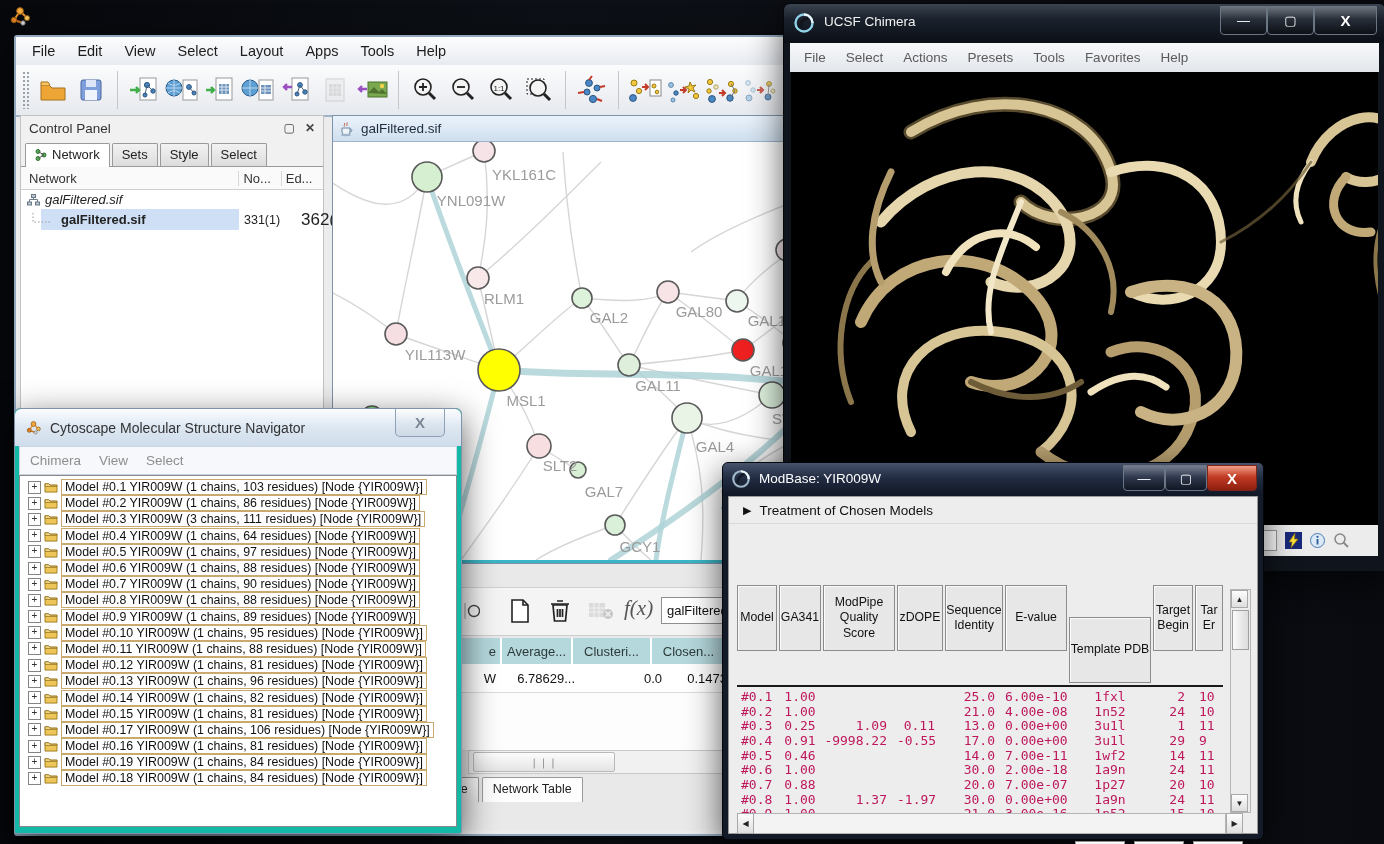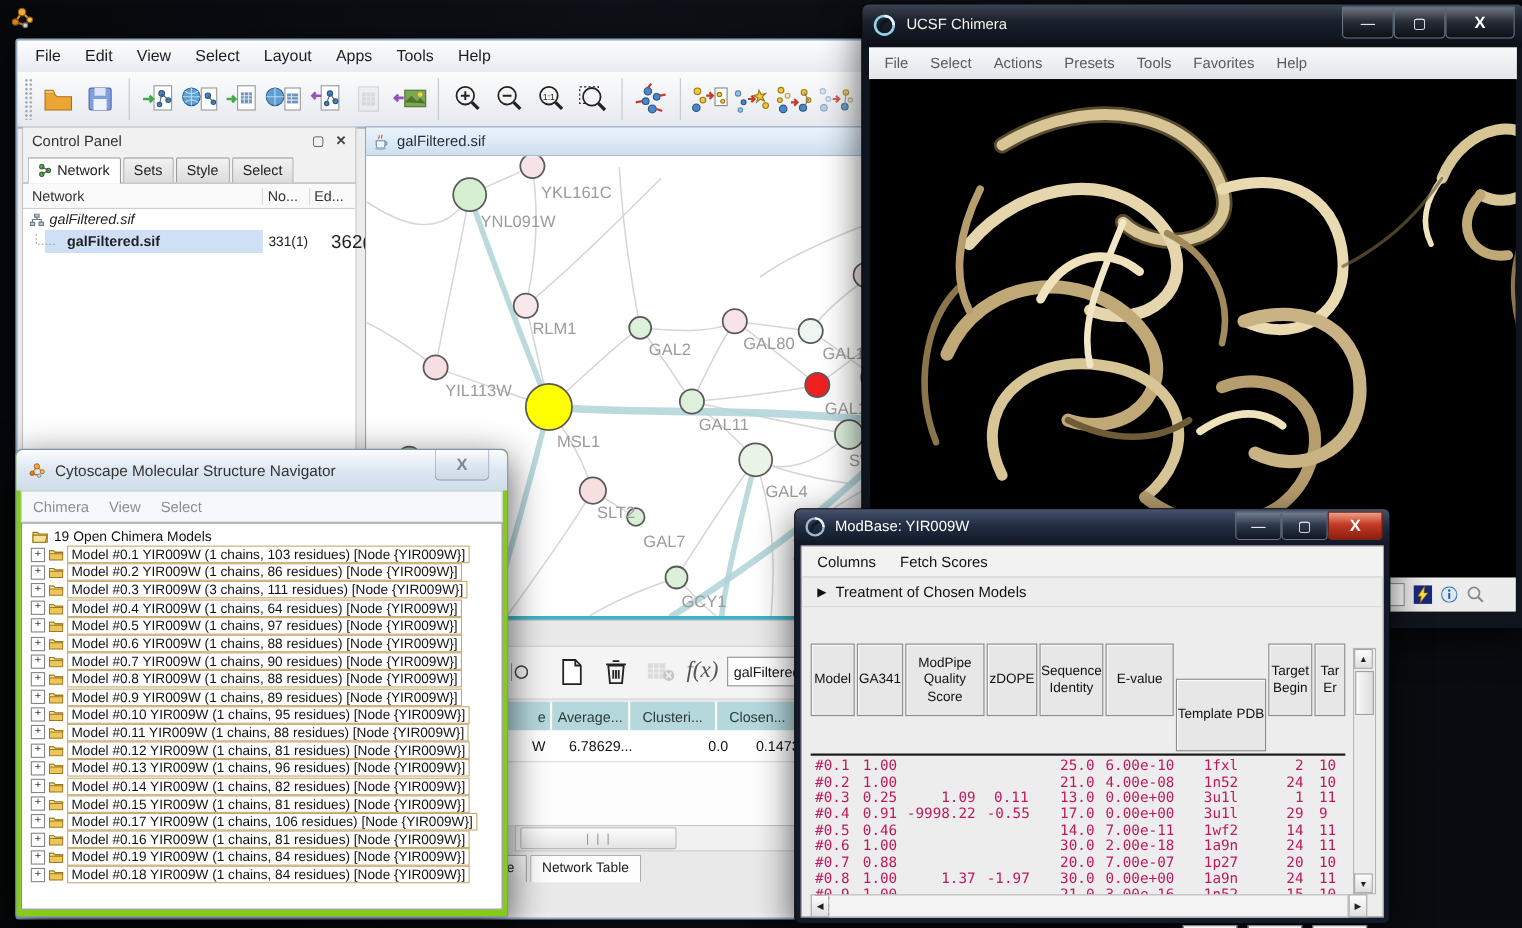--- a/index.html
+++ b/index.html
@@ -76,21 +76,21 @@
   .glassbtn{position:absolute;top:2px;height:27px;border:1px solid #6a7684;border-radius:0 0 4px 4px;
       background:linear-gradient(rgba(255,255,255,.28),rgba(255,255,255,.06) 45%,rgba(0,0,0,.25));
       color:#fff;display:flex;align-items:center;justify-content:center;font-size:13px;}
   .chim-menubar{position:absolute;left:6px;right:6px;top:39px;height:29px;
       background:linear-gradient(#f7f8fa,#e2e6eb);display:flex;align-items:center;gap:20px;
       padding-left:14px;font-size:13.5px;color:#5a5a5a;}
   .chim-canvas{position:absolute;left:7px;right:7px;top:68px;height:453px;background:#000;overflow:hidden;}
   .chim-status{position:absolute;left:7px;right:7px;top:521px;height:31px;background:#ececec;
       display:flex;align-items:center;justify-content:flex-end;gap:8px;padding-right:28px;}
   
-  #win-nav{left:14px;top:408px;width:446px;height:424px;background:#84cc16;
+  #win-nav{left:14px;top:408px;width:446px;height:424px;background:#14b8a6;
       border:1px solid #7f93ab;border-radius:6px 6px 3px 3px;}
   .nav-titlebar{height:37px;display:flex;align-items:center;gap:8px;padding-left:10px;
       background:linear-gradient(#fbfdff,#dde7f2 50%,#cfdceb);border-radius:6px 6px 0 0;
       font-size:14px;color:#333;}
   .nav-close{position:absolute;right:16px;top:0px;width:48px;height:27px;border:1px solid #8fa0b5;
       border-top:none;border-radius:0 0 5px 5px;background:linear-gradient(#fefefe,#dfe7f0 50%,#cdd9e6);
       display:flex;align-items:center;justify-content:center;color:#7c8796;font-size:15px;font-weight:bold;}
   .nav-menubar{position:absolute;left:4px;right:4px;top:37px;height:27px;background:#f6f8fb;
       border:1px solid #c9d4e0;display:flex;align-items:center;gap:18px;padding-left:10px;
       font-size:13.5px;color:#8e8e8e;}
@@ -605,27 +605,20 @@
     </svg>
     <span>Cytoscape Molecular Structure Navigator</span>
     <div class="nav-close">X</div>
   </div>
   <div class="nav-menubar">
       <span>Chimera</span>
       <span>View</span>
       <span>Select</span>
     </div>
   <div class="nav-content">
-    <div class="tree-root">
-      <svg width="15" height="13" viewBox="0 0 15 13">
-          <path d="M1 3 h4 l1.5 1.5 H14 V12 H1 Z" fill="#f3cf6d" stroke="#9a7a1e"></path>
-          <path d="M1 5.5 h10 l3 0 -2 6.5 H1 Z" fill="#f8e09a" stroke="#9a7a1e"></path>
-        </svg>
-      <span>19 Open Chimera Models</span>
-    </div>
     <div>
         <div class="tree-row">
           <span class="expander">+</span>
           <svg width="14" height="12" viewBox="0 0 15 13">
             <path d="M1 3 h4 l1.5 1.5 H14 V12 H1 Z" fill="#edc558" stroke="#9a7a1e"></path>
             <path d="M1 3 h4 l1.5 1.5 H14 V5.8 H1 Z" fill="#f8e09a" stroke="#9a7a1e"></path>
           </svg>
           <span class="tree-label-box">Model #0.1 YIR009W (1 chains, 103 residues) [Node {YIR009W}]</span>
         </div>
         <div class="tree-row">
@@ -782,24 +775,20 @@
       <circle cx="11" cy="11" r="8.5" fill="none" stroke="#9fb6c9" stroke-width="2.4"></circle>
       <path d="M11 2.5 a8.5 8.5 0 0 1 8.5 8.5" fill="none" stroke="#eef6fb" stroke-width="2.4"></path>
       <path d="M15 6 q-7 1 -8 10" stroke="#141b28" stroke-width="3" fill="none"></path>
     </svg>
     <span class="abs" style="left:36px;top:8px;font-size:13.5px;">ModBase: YIR009W</span>
     <div class="glassbtn" style="right:98px;width:40px;top:2px;height:24px;">—</div>
     <div class="glassbtn" style="right:56px;width:40px;top:2px;height:24px;">▢</div>
     <div class="glassbtn mb-close" style="right:6px;width:48px;top:2px;height:24px;font-size:15px;font-weight:bold;">X</div>
   </div>
   <div class="mb-inner">
-    <div class="mb-menubar">
-        <span>Columns</span>
-        <span>Fetch Scores</span>
-      </div>
     <div class="mb-section">
       <span style="font-size:11px;">▶</span>
       <span>Treatment of Chosen Models</span>
     </div>
     <div class="mb-table">
       <div class="mb-headrow" id="mb-headrow">
           <div class="mb-th" style="width: 38px;">Model</div>
           <div class="mb-th" style="width: 40px;">GA341</div>
           <div class="mb-th" style="width: 70px;">ModPipe
 Quality

